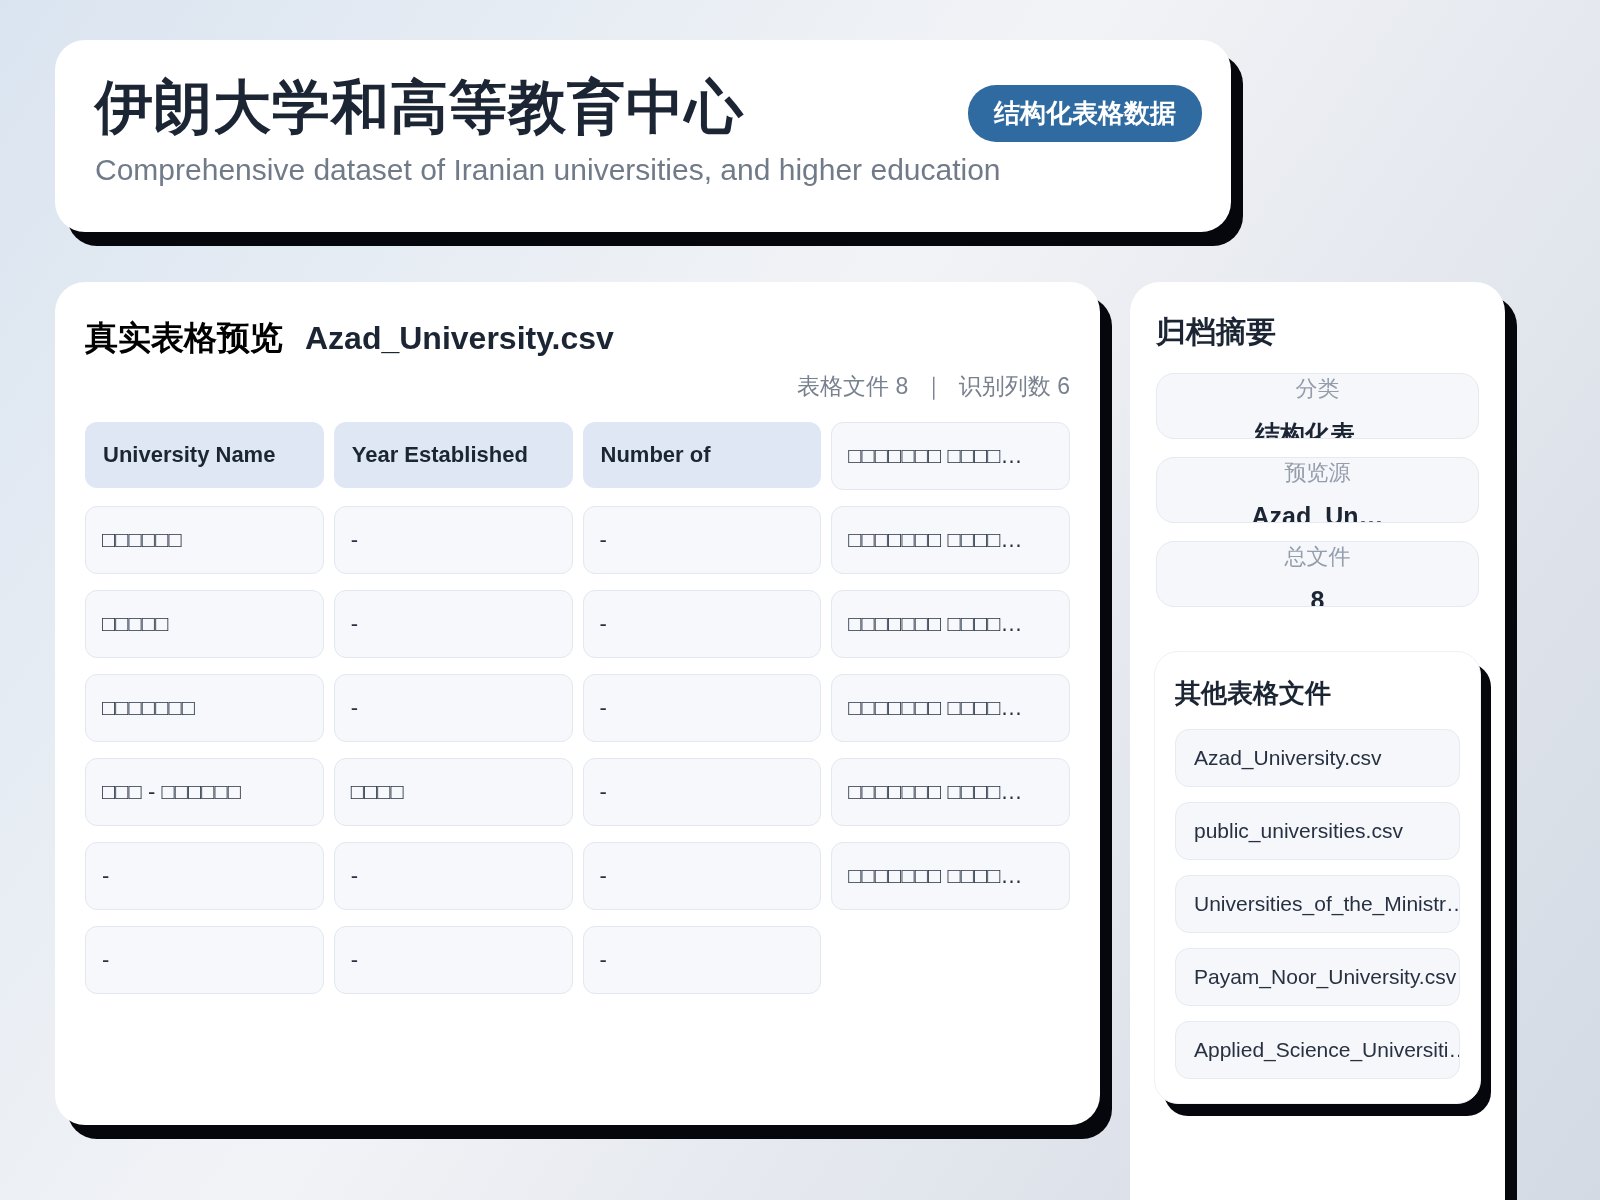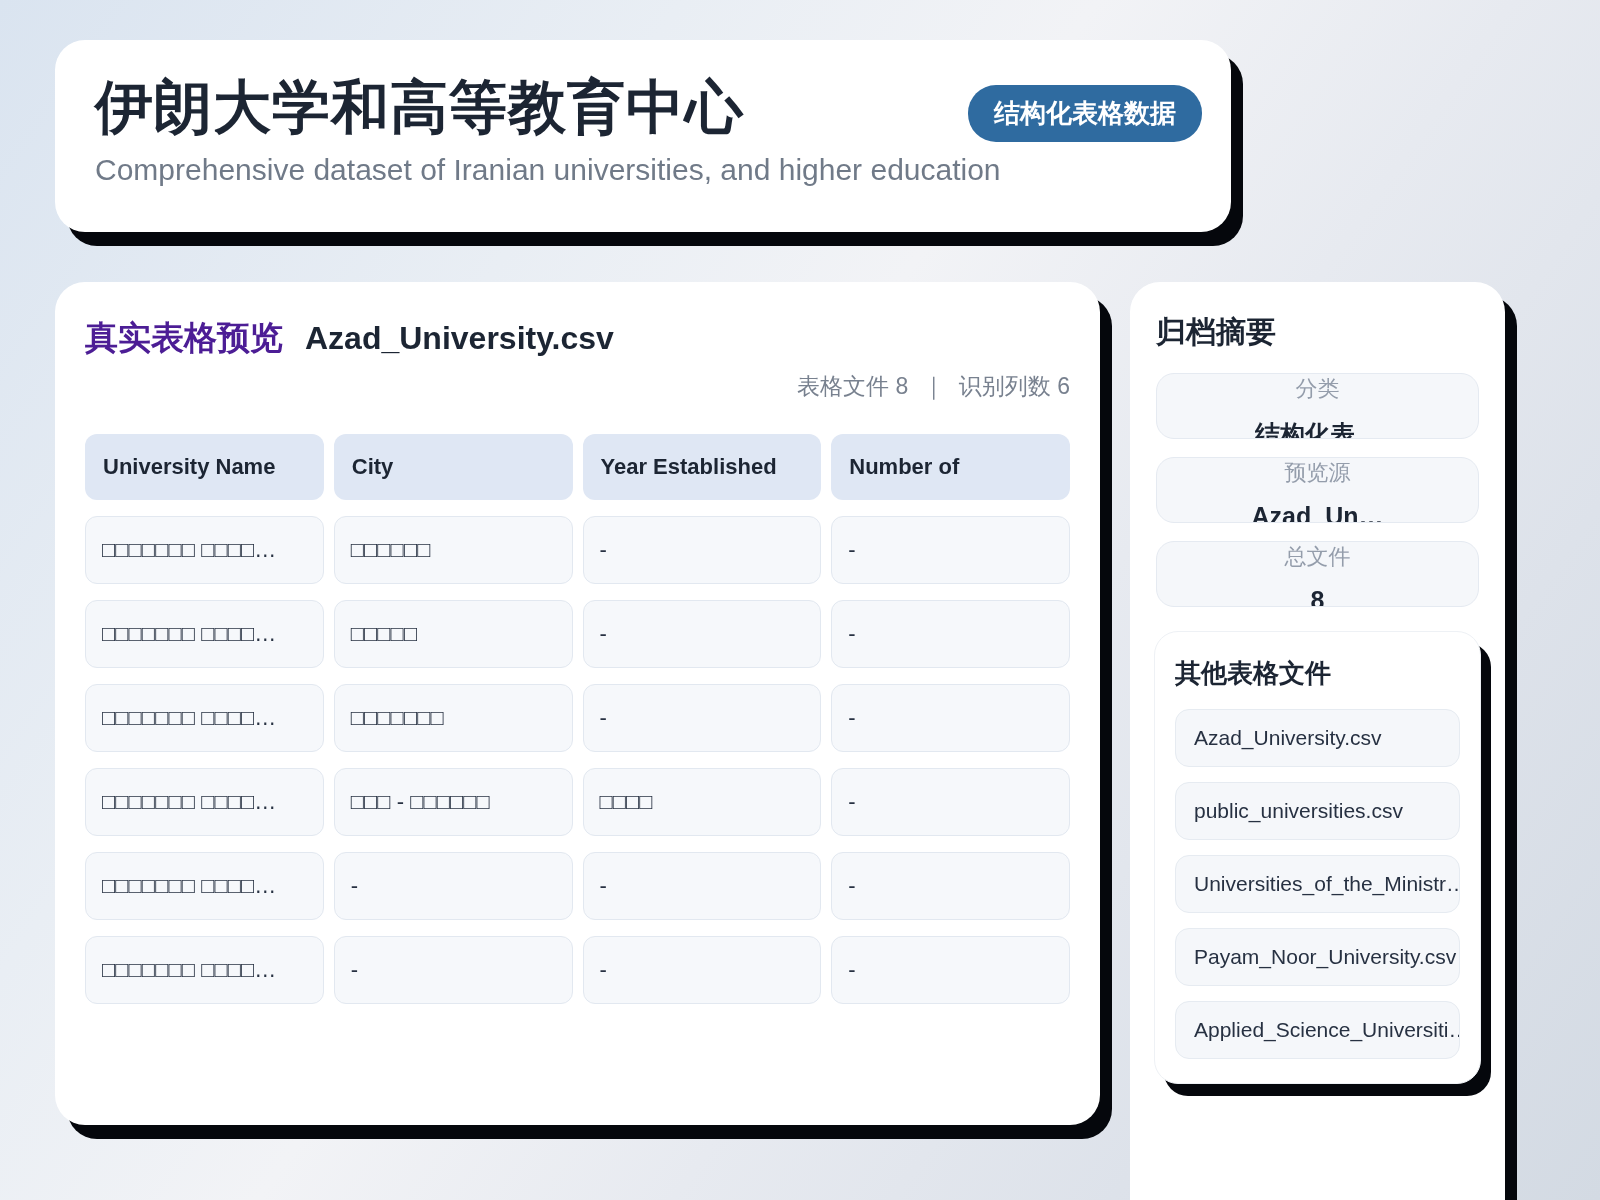--- a/index.html
+++ b/index.html
@@ -23,26 +23,26 @@
   .badge {
     position:absolute; top:45px; right:29px;
     background:#2f6ba0; color:#ffffff;
     font-size:26px; font-weight:700;
     padding:11px 26px; border-radius:28px;
   }
 
   
   .main-card { left:55px; top:282px; width:1045px; height:843px; padding:34px 30px 0 30px; }
   .preview-heading { display:flex; align-items:baseline; gap:22px; }
-  .preview-heading .zh { font-size:33px; font-weight:800; color:#4c1d95; }
+  .preview-heading .zh { font-size:33px; font-weight:800; color:#000000; }
   .preview-heading .file { font-size:32px; font-weight:800; color:#1c2533; }
   .preview-meta { margin-top:10px; font-size:23px; color:#78818f; display:flex; gap:14px; align-items:center;justify-content:flex-end; }
 
   .table-grid {
-    margin-top:32px;
+    margin-top:20px;
     display:grid;
     grid-template-columns:repeat(4, 1fr);
     column-gap:10px;
     row-gap:16px;
   }
   .th {
     height:66px; background:#dfe7f4; border-radius:12px;
     display:flex; align-items:center; padding:0 18px;
     font-size:22px; font-weight:800; color:#1c2533;
     white-space:nowrap; overflow:hidden;
@@ -63,21 +63,21 @@
     height:66px; padding:0 20px;
     display:flex; align-items:center; justify-content:space-between; gap:14px;flex-direction:column;
   }
   .field .label { font-size:22px; color:#949dab; flex:0 0 auto; }
   .field .value {
     font-size:25px; font-weight:800; color:#1c2533;
     white-space:nowrap; overflow:hidden; text-overflow:ellipsis; text-align:center;
   }
 
   .files-card {
-    margin-top:24px; margin-left:-2px;
+    margin-top:44px; margin-left:-2px;
     background:#ffffff; border:1px solid #eef1f5; border-radius:24px;
     box-shadow:10px 12px 0 #05070c;
     padding:24px 20px; width:327px;
   }
   .files-title { font-size:26px; font-weight:800; color:#1c2533; }
   .file-list { margin-top:18px; display:flex; flex-direction:column; gap:15px; }
   .file-item {
     background:#f5f7fa; border:1px solid #e6ebf1; border-radius:14px;
     height:58px; display:flex; align-items:center; padding:0 18px;
     font-size:21px; color:#273142;
@@ -100,21 +100,20 @@
     <span class="file">Azad_University.csv</span>
   </div>
   <div class="preview-meta">
     <span>表格文件 8</span>
     <span>｜</span>
     <span>识别列数 6</span>
   </div>
 
   <div class="table-grid">
     <div class="th">University Name</div>
-    <div class="th">City</div>
     <div class="th">Year Established</div>
     <div class="th">Number of</div>
 
     <div class="td">□□□□□□□ □□□□…</div>
     <div class="td">□□□□□□</div>
     <div class="td">-</div>
     <div class="td">-</div>
 
     <div class="td">□□□□□□□ □□□□…</div>
     <div class="td">□□□□□</div>

